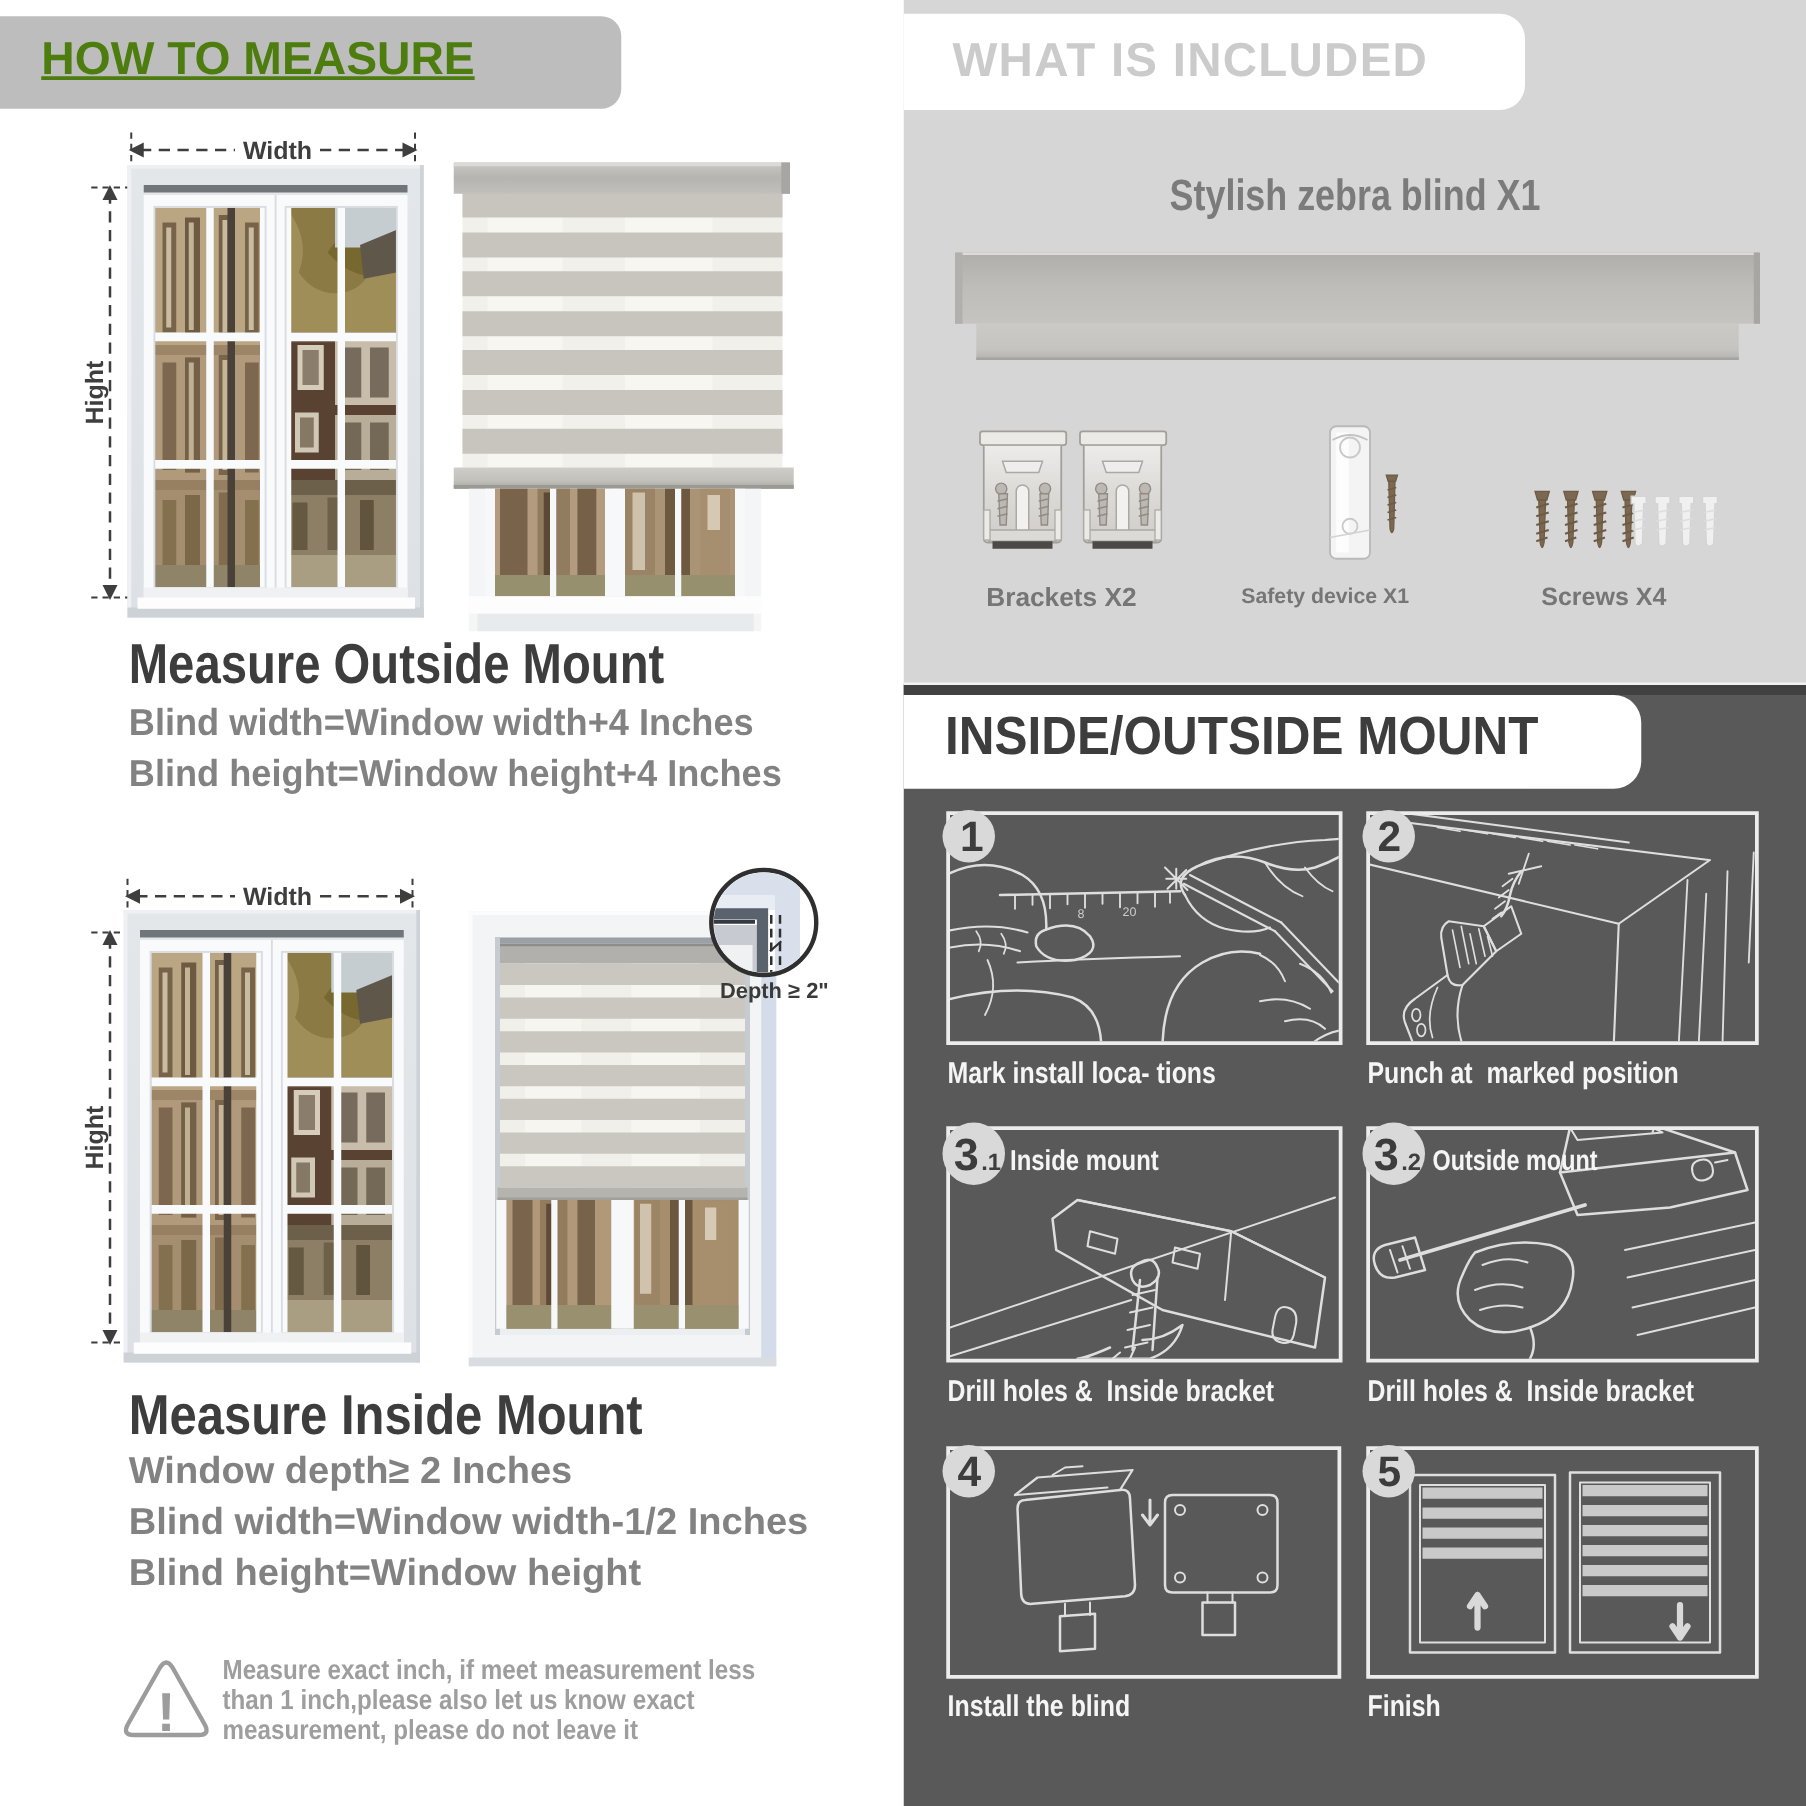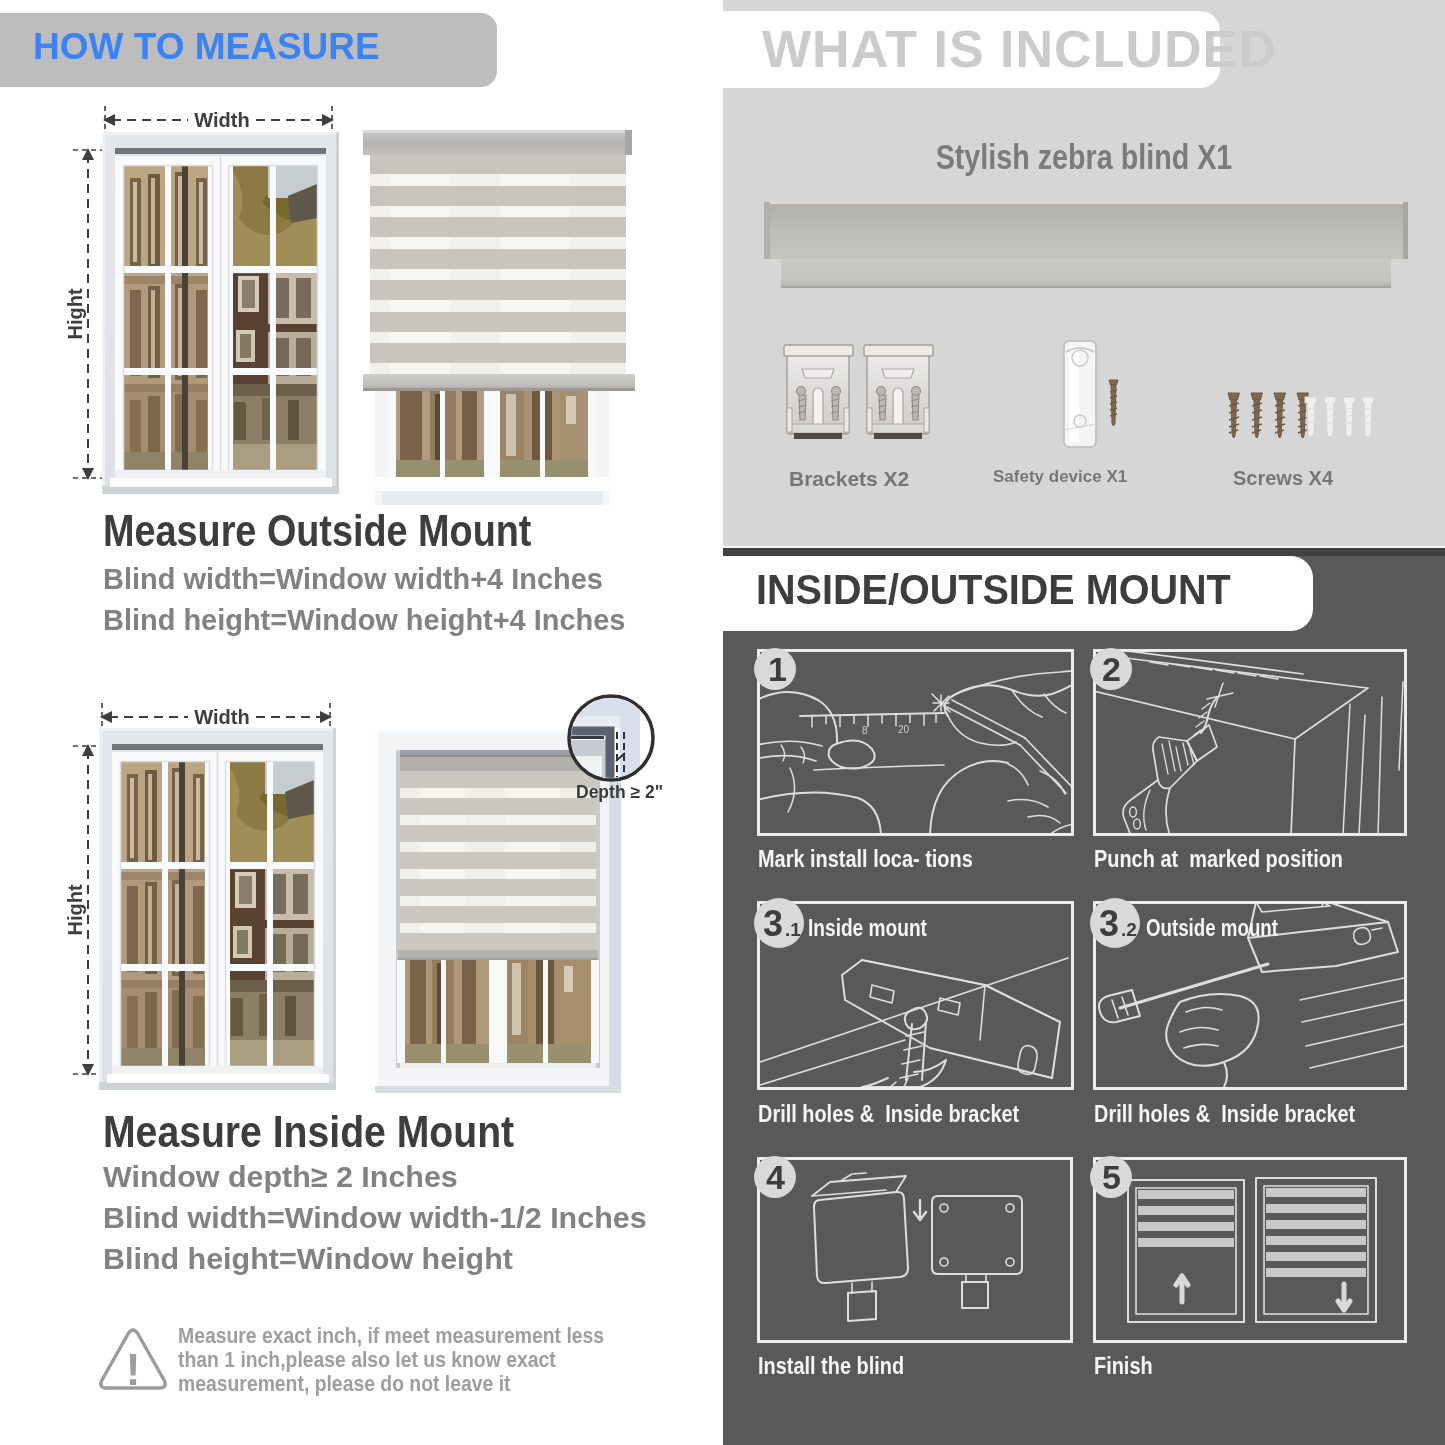--- a/index.html
+++ b/index.html
@@ -6,21 +6,21 @@
   body{width:1445px;height:1445px;position:relative;overflow:hidden;
        font-family:"Liberation Sans",sans-serif;}
   .abs{position:absolute;}
   .b{font-weight:bold;}
 </style>
 </head>
 <body>
 
 <div class="abs" style="left:723px;top:0;width:722px;height:547px;background:#d7d6d6;"></div>
 <div class="abs" style="left:723px;top:11px;width:497px;height:77px;background:#ffffff;border-radius:0 20px 20px 0;"></div>
-<div class="abs b" style="left:762px;top:30px;font-size:52px;line-height:38px;color:#cbcbcb;letter-spacing:1px;">WHAT IS INCLUDED</div>
+<div class="abs b" style="left:762px;top:30px;font-size:38px;line-height:38px;color:#cbcbcb;letter-spacing:1px;">WHAT IS INCLUDED</div>
 <div class="abs b" style="left:723px;top:139px;width:722px;text-align:center;font-size:35px;line-height:35px;color:#7b7b7b;transform:scaleX(.82);">Stylish zebra blind X1</div>
 <svg class="abs" style="left:723px;top:0;" width="722" height="547" viewBox="723 0 722 547">
   <defs>
     <linearGradient id="hr1" x1="0" y1="0" x2="0" y2="1">
       <stop offset="0" stop-color="#b0aeab"></stop>
         <stop offset=".5" stop-color="#bfbdba"></stop>
         <stop offset="1" stop-color="#c6c4c1"></stop>
     </linearGradient>
     <linearGradient id="hr2" x1="0" y1="0" x2="0" y2="1">
       <stop offset="0" stop-color="#cccac7"></stop>
@@ -266,21 +266,21 @@
     <circle cx="775" cy="1177" r="21" fill="#d9d9d9"></circle>
     <text x="766" y="1189" font-family="Liberation Sans,sans-serif" font-size="34" font-weight="bold" fill="#3d3d3d">4</text>
     <circle cx="1111" cy="1177" r="21" fill="#d9d9d9"></circle>
     <text x="1102" y="1189" font-family="Liberation Sans,sans-serif" font-size="34" font-weight="bold" fill="#3d3d3d">5</text>
   </g>
   <text x="808" y="936" font-family="Liberation Sans,sans-serif" font-size="23" font-weight="bold" fill="#f5f5f5" textLength="119" lengthAdjust="spacingAndGlyphs">Inside mount</text>
   <text x="1146" y="936" font-family="Liberation Sans,sans-serif" font-size="23" font-weight="bold" fill="#f5f5f5" textLength="132" lengthAdjust="spacingAndGlyphs">Outside mount</text>
 </svg>
 
 <div class="abs" style="left:0;top:13px;width:497px;height:74px;background:#bdbdbd;border-radius:0 16px 16px 0;"></div>
-<div class="abs b" style="left:33px;top:28px;font-size:37px;line-height:37px;color:#3b82f6;">HOW TO MEASURE</div>
+<div class="abs b" style="left:33px;top:28px;font-size:37px;line-height:37px;color:#4d7c0f;text-decoration:underline;">HOW TO MEASURE</div>
 
 <div class="abs b" style="left:103px;top:508px;font-size:45px;line-height:45px;color:#3d3d3d;transform:scaleX(.84);transform-origin:left;">Measure Outside Mount</div>
 <div class="abs b" style="left:103px;top:558px;font-size:30px;line-height:41px;color:#828282;transform:scaleX(.965);transform-origin:left;">Blind width=Window width+4 Inches<br>Blind height=Window height+4 Inches</div>
 
 <div class="abs b" style="left:103px;top:1109px;font-size:45px;line-height:45px;color:#3d3d3d;transform:scaleX(.87);transform-origin:left;">Measure Inside Mount</div>
 <div class="abs b" style="left:103px;top:1156px;font-size:30px;line-height:41px;color:#828282;transform:scaleX(1.015);transform-origin:left;">Window depth≥ 2 Inches<br>Blind width=Window width-1/2 Inches<br>Blind height=Window height</div>
 
 <div class="abs b" style="left:178px;top:1324px;font-size:22px;line-height:24px;color:#9e9e9e;transform:scaleX(.88);transform-origin:left;">Measure exact inch, if meet measurement less<br>than 1 inch,please also let us know exact<br>measurement, please do not leave it</div>
 <svg class="abs" style="left:0;top:0;" width="723" height="1445" viewBox="0 0 723 1445">
   <defs>

